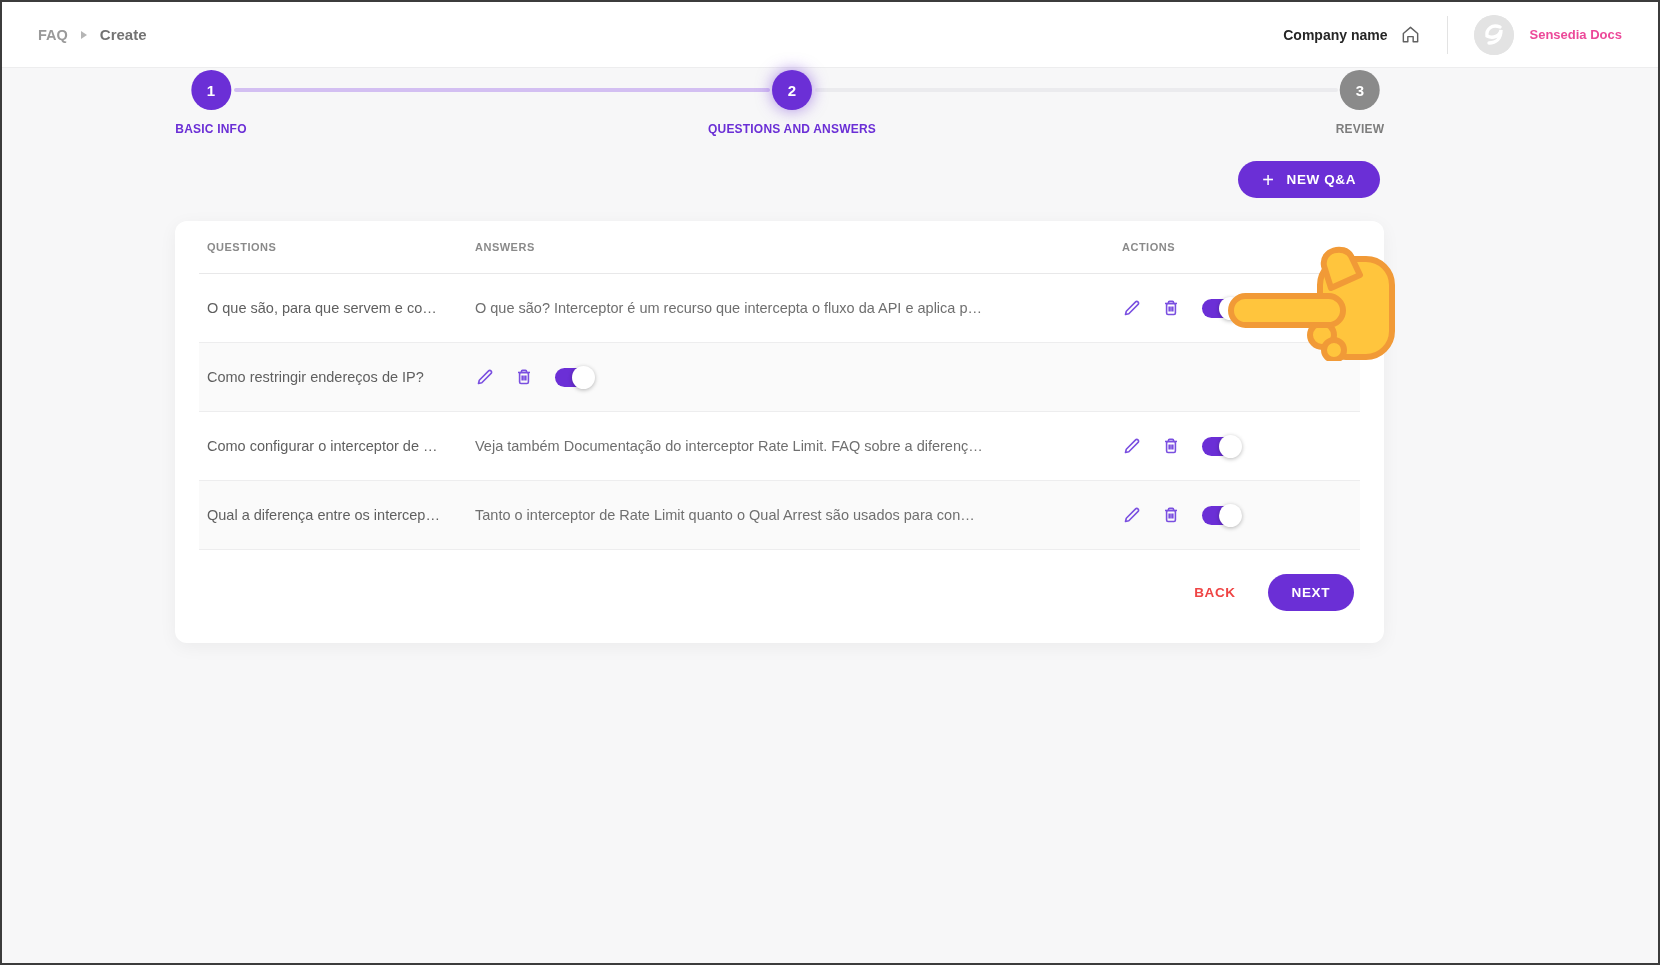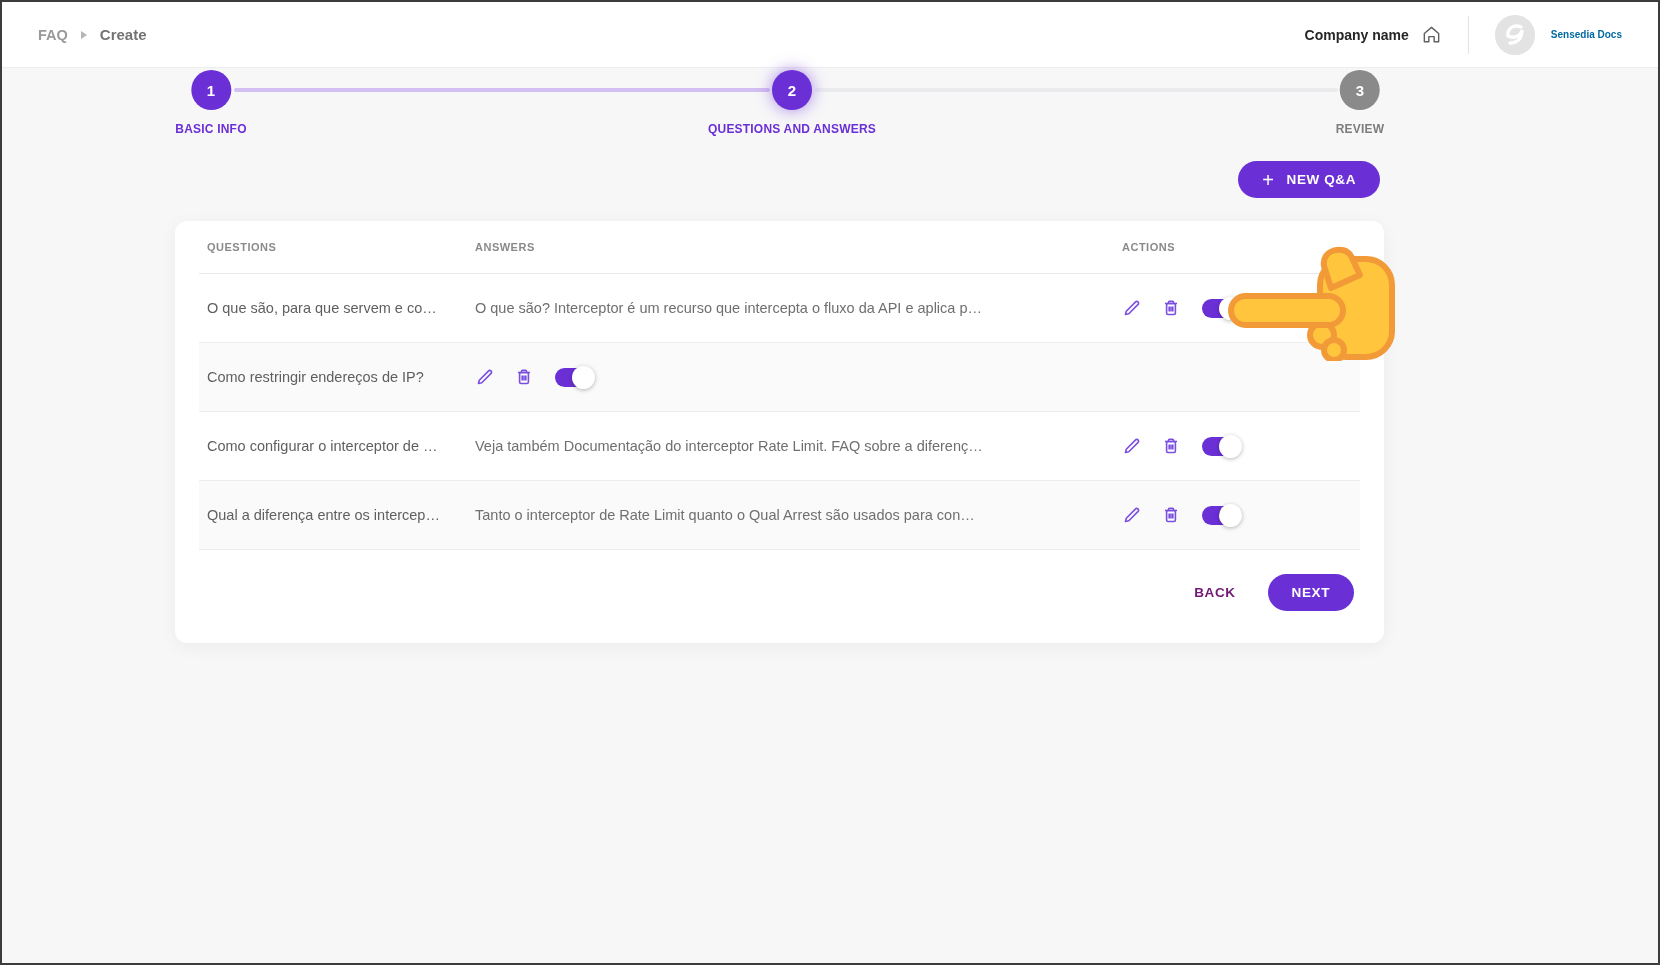--- a/index.html
+++ b/index.html
@@ -17,21 +17,21 @@
   .crumb-parent { color:#9a9a9a; font-weight:700; font-size:14.5px; cursor:pointer;text-align:right; }
   .crumb-current { color:#737373; font-weight:700; font-size:15px; }
   .chev { width:8px; height:10px; display:block; }
 
   .topbar-right { display:flex; align-items:center; }
   .company-name { color:#262626; font-weight:700; font-size:14px; margin-right:12px; }
   .home-icon { width:21px; height:21px; cursor:pointer; display:block; }
   .vdivider { width:1px; height:38px; background:#e3e3e3; margin:0 26px; }
   .avatar { width:40px; height:40px; border-radius:50%; background:#e3e3e3;
             display:flex; align-items:center; justify-content:center; overflow:hidden; margin-right:16px; }
-  .brand-name { color:#0369a1; font-weight:700; font-size:10px; }
+  .brand-name { color:#ec4899; font-weight:700; font-size:13px; }
 
   
   .stepper { position:absolute; top:68px; left:0; right:0; height:72px; }
   .connector { position:absolute; top:18px; height:4px; border-radius:2px; }
   .connector.done { background:#d3bff2; }
   .connector.pending { background:#ebebee; }
   .step { position:absolute; top:0; transform:translateX(-50%); text-align:center; cursor:pointer; }
   .step-circle { width:40px; height:40px; border-radius:50%; margin:0 auto;
                  display:flex; align-items:center; justify-content:center;
                  color:#fff; font-weight:700; font-size:15px; }
@@ -64,21 +64,21 @@
   .td-actions { display:flex; align-items:center; gap:19px; padding-left:8px; }
   .icon-btn { background:none; border:none; padding:0; cursor:pointer; color:#7a4fe0;
               width:20px; height:20px; display:flex; align-items:center; justify-content:center; }
   .icon-btn svg { width:20px; height:20px; display:block; }
   .toggle { position:relative; width:37px; height:19px; border-radius:10px; background:#6b2fd6;
             border:none; cursor:pointer; margin-left:2px; }
   .toggle::after { content:""; position:absolute; right:-3px; top:-2px; width:23px; height:23px;
                    background:#fff; border-radius:50%; box-shadow:0 1px 4px rgba(0,0,0,.28); }
 
   .card-footer { position:absolute; right:30px; bottom:32px; display:flex; align-items:center; gap:32px; }
-  .back-btn { background:none; border:none; color:#701a75; font-family:"Liberation Sans",sans-serif;
+  .back-btn { background:none; border:none; color:#ef4444; font-family:"Liberation Sans",sans-serif;
               font-weight:700; font-size:13.5px; letter-spacing:.6px; cursor:pointer; }
   .next-btn { height:37px; min-width:84px; padding:0 24px; border:none; border-radius:19px;
               background:#6b2fd6; color:#fff; font-family:"Liberation Sans",sans-serif;
               font-weight:700; font-size:13.5px; letter-spacing:.6px; cursor:pointer; }
 
   
   .hand { position:absolute; left:1225px; top:241px; width:168px; height:118px; pointer-events:none; }
 </style>
 </head>
 <body>

